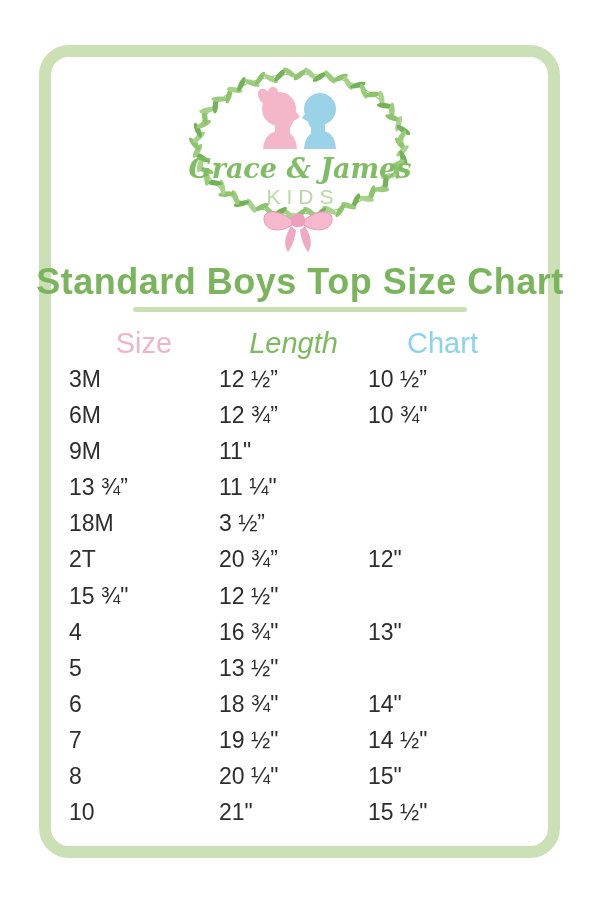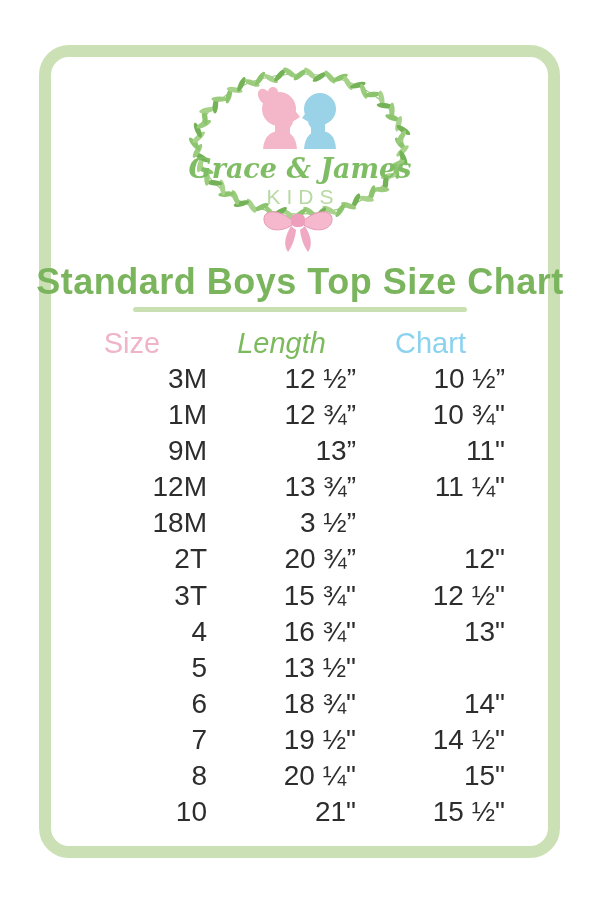--- a/index.html
+++ b/index.html
@@ -52,43 +52,43 @@
   }
   .rule{
     position:absolute;
     left:133px;top:307px;
     width:334px;height:5px;
     border-radius:3px;
     background:#c9e0b3;
   }
   .table{
     position:absolute;
-    left:57px;top:326px;
+    left:69px;top:326px;
     width:448px;
   }
   .thead,.trow{
     display:grid;
     grid-template-columns:150px 149px 149px;
   }
   .th{
     font-size:29px;
     line-height:34px;
     font-weight:500;
     text-align:center;
   }
   .th.size{color:#f0b4c9;}
   .th.length{color:#7cba5e;font-style:italic;}
   .th.chest{color:#8bd2ee;}
   #rows{margin-top:1px;}
   .td{
-    font-size:28px;
+    font-size:23px;
     font-weight:300;
     line-height:36.1px;
     height:36.1px;
-    text-align:right;
+    text-align:left;
     color:#2d2d2d;
     white-space:nowrap;
   }
 </style>
 </head>
 <body>
 
 <div class="sheet">
 
   <div class="frame"></div>
@@ -197,45 +197,42 @@
       <div class="th length">Length</div>
       <div class="th chest">Chart</div>
     </div>
     <div id="rows">
         <div class="trow">
           <div class="td size">3M</div>
           <div class="td length">12 ½”</div>
           <div class="td chest">10 ½”</div>
         </div>
         <div class="trow">
-          <div class="td size">1M</div>
+          <div class="td size">6M</div>
           <div class="td length">12 ¾”</div>
           <div class="td chest">10 ¾"</div>
         </div>
         <div class="trow">
           <div class="td size">9M</div>
-          <div class="td length">13”</div>
           <div class="td chest">11"</div>
         </div>
         <div class="trow">
-          <div class="td size">12M</div>
           <div class="td length">13 ¾”</div>
           <div class="td chest">11 ¼"</div>
         </div>
         <div class="trow">
           <div class="td size">18M</div>
           <div class="td chest">3 ½”</div>
         </div>
         <div class="trow">
           <div class="td size">2T</div>
           <div class="td length">20 ¾”</div>
           <div class="td chest">12"</div>
         </div>
         <div class="trow">
-          <div class="td size">3T</div>
           <div class="td length">15 ¾"</div>
           <div class="td chest">12 ½"</div>
         </div>
         <div class="trow">
           <div class="td size">4</div>
           <div class="td length">16 ¾"</div>
           <div class="td chest">13"</div>
         </div>
         <div class="trow">
           <div class="td size">5</div>

